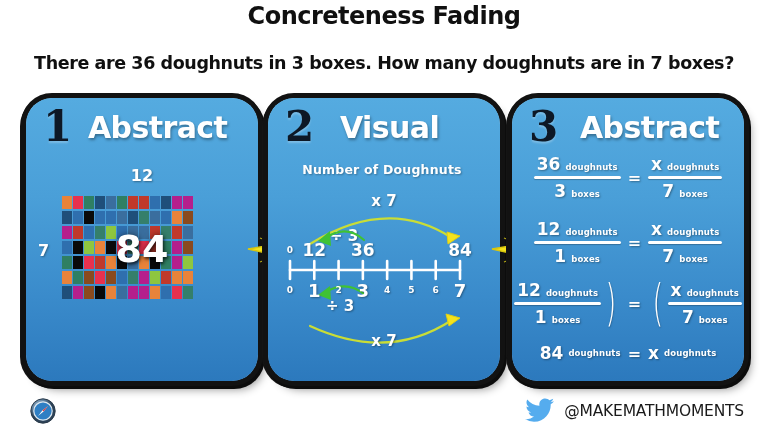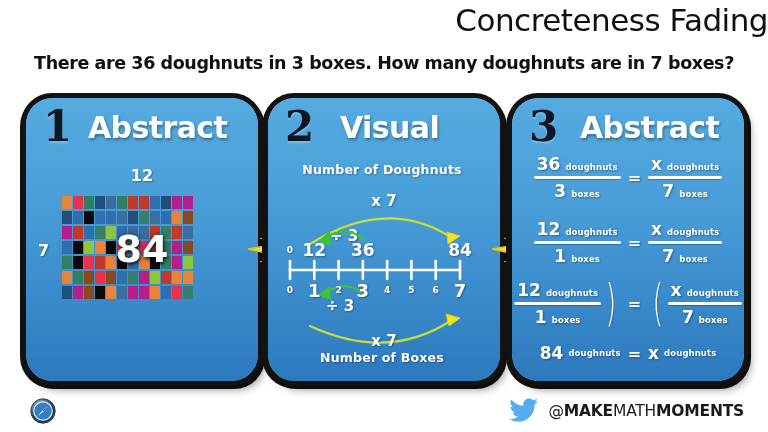--- a/index.html
+++ b/index.html
@@ -6,22 +6,22 @@
   body{
     width:768px;height:432px;overflow:hidden;
     background:#ffffff;
     font-family:"Liberation Sans", sans-serif;
     position:relative;
   }
   .stage{position:absolute;left:0;top:0;width:768px;height:432px;}
 
   
   .title{
-    position:absolute;left:0;top:2px;width:768px;text-align:right;
-    font-size:31px;font-weight:normal;color:#101010;letter-spacing:-0.5px;
+    position:absolute;left:0;top:2px;width:768px;text-align:center;
+    font-size:24px;font-weight:bold;color:#101010;letter-spacing:-0.5px;
     font-family:"DejaVu Sans", sans-serif;
   }
   .subtitle{
     position:absolute;left:0;top:53px;width:768px;text-align:center;
     font-size:17.5px;font-weight:bold;color:#101010;letter-spacing:-0.4px;
     font-family:"DejaVu Sans", sans-serif;
   }
 
   
   .panel{
@@ -143,21 +143,21 @@
 
   
   .foot-left{position:absolute;left:30px;top:398px;display:flex;align-items:center;gap:9px;}
   .foot-right{position:absolute;right:24px;top:398px;display:flex;align-items:center;gap:9px;}
   .foot-txt{
     font-size:16.5px;font-weight:bold;color:#1a1a1a;letter-spacing:-0.3px;
     font-family:"DejaVu Sans", sans-serif;
   }
   .tw-txt{font-size:15.5px;color:#1a1a1a;letter-spacing:-0.2px;
           font-family:"DejaVu Sans", sans-serif;}
-  .tw-txt b{font-weight:bold;}
+  .tw-txt b{font-weight:normal;}
 </style>
 </head>
 <body>
 
 <div class="stage">
 
   <div class="title">Concreteness Fading</div>
   <div class="subtitle">There are 36 doughnuts in 3 boxes.  How many doughnuts are in 7 boxes?</div>
 
   <div class="panel" id="panel1">
@@ -311,21 +311,20 @@
         <div class="nl-num" style="left: 52.5714px; top: 187px; width: 36px; font-size: 9px;">2</div>
         <div class="nl-num" style="left: 76.8571px; top: 182px; width: 36px; font-size: 18px;">3</div>
         <div class="nl-num" style="left: 101.143px; top: 187px; width: 36px; font-size: 9px;">4</div>
         <div class="nl-num" style="left: 125.429px; top: 187px; width: 36px; font-size: 9px;">5</div>
         <div class="nl-num" style="left: 149.714px; top: 187px; width: 36px; font-size: 9px;">6</div>
         <div class="nl-num" style="left: 174px; top: 182px; width: 36px; font-size: 18px;">7</div>
       </div>
 
     <div class="op-label" id="d3bot">÷ 3</div>
     <div class="op-label" id="x7bot">x 7</div>
-    <div class="nl-label" id="nlBot">Number of Boxes</div>
   </div>
 
   <svg class="conn" id="conn2" viewBox="0 0 60 56">
     <path d="M2 27 L20 24 L19 10 L52 28 L19 46 L20 31 Z" fill="#f5e31c" stroke="#d9c70e" stroke-width="1.4"></path>
     <path d="M14 16 L44 28 L14 40" fill="none" stroke="#e8d81a" stroke-width="1.1" opacity=".75"></path>
     <path d="M20 12 L20 44" stroke="#d9c70e" stroke-width="1" opacity=".6"></path>
   </svg>
 
   <div class="panel" id="panel3">
     <div class="p-head">

